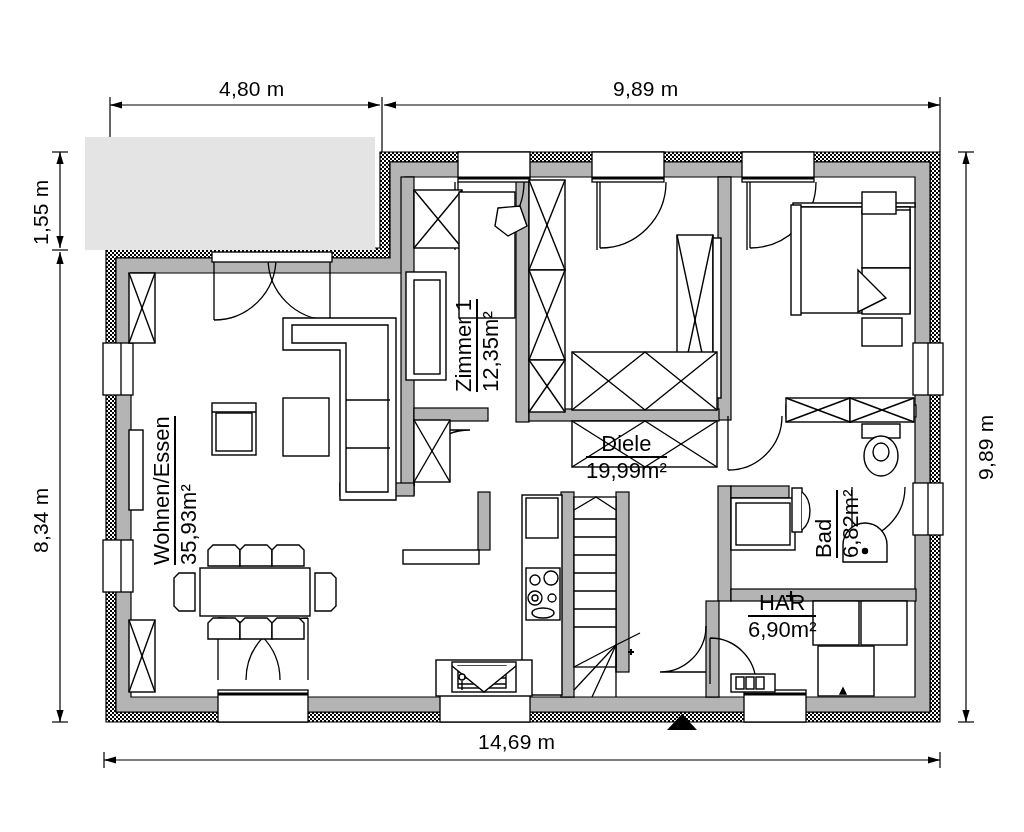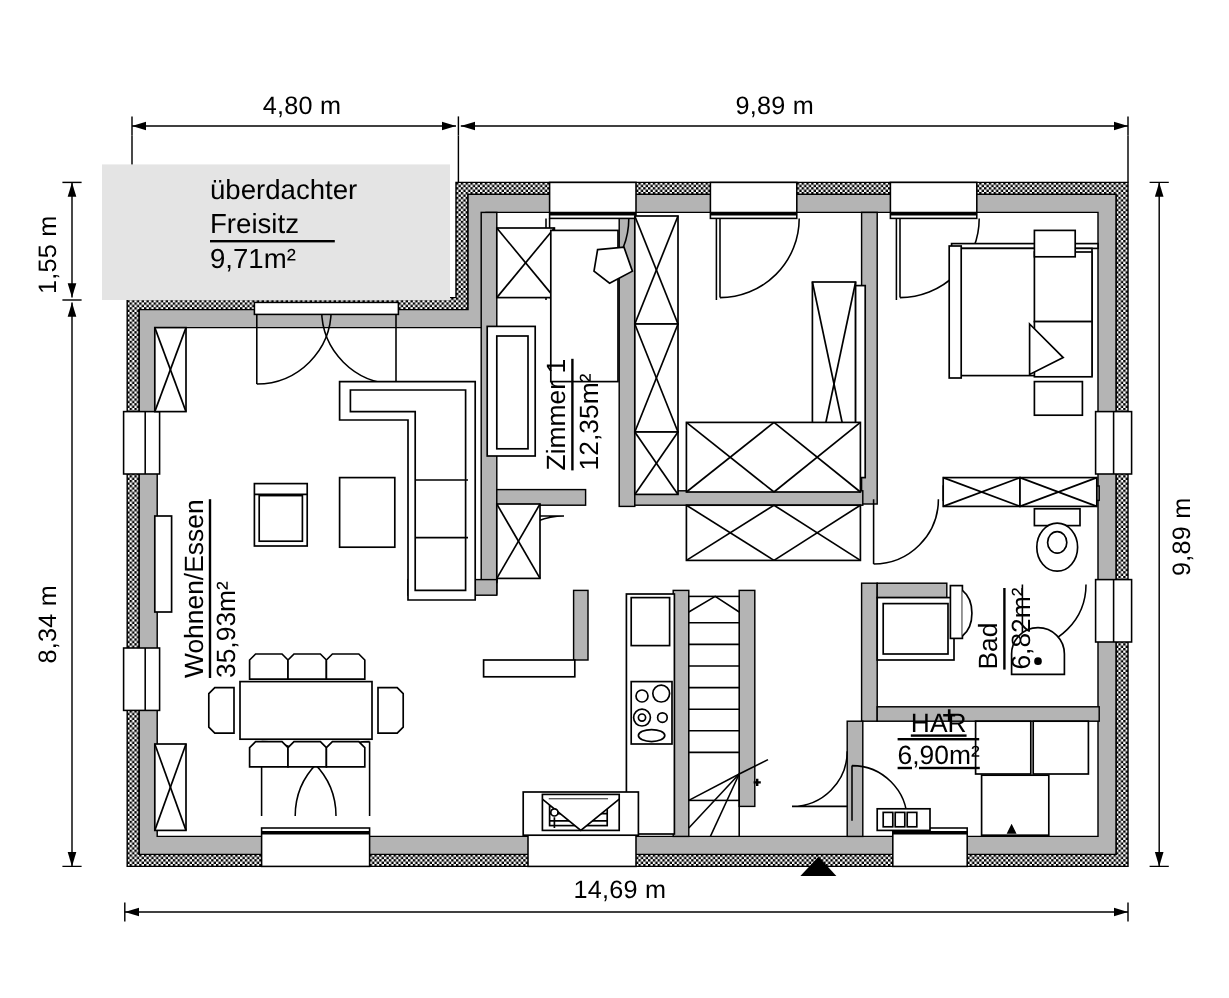--- a/index.html
+++ b/index.html
@@ -349,49 +349,48 @@
       </g>
 
       <g fill="#fff" stroke="#000" stroke-width="1.6">
         <rect x="120" y="163" width="12" height="12"></rect>
       </g>
     </g>
   </svg>
 
   <div class="leg" style="left:85px;top:137px;width:290px;height:113px;"></div>
 
-  <div class="legtxt" style="left:175px;top:145px;">
-    <span class="nm">überdachter</span>
-    <span class="u">Freisitz</span>
-    <span class="ar">9,71m²</span>
-  </div>
 
   <div class="lbl dim" style="left:203px;top:78px;margin-left:16px;">4,80 m</div>
   <div class="lbl dim" style="left:613px;top:78px;">9,89 m</div>
   <div class="lbl dim rot" style="left:30px;top:245px;transform:rotate(-90deg);">1,55 m</div>
   <div class="lbl dim rot" style="left:30px;top:553px;transform:rotate(-90deg);">8,34 m</div>
   <div class="lbl dim rot" style="left:975px;top:480px;transform:rotate(-90deg);">9,89 m</div>
   <div class="lbl dim" style="left:478px;top:731px;">14,69 m</div>
 
   <div class="lbl room rot" style="left:150px;top:565px;transform:rotate(-90deg);">
     <span class="nm">Wohnen/Essen</span>
     <span class="ar">35,93m²</span>
   </div>
 
   <div class="lbl room rot" style="left:452px;top:392px;transform:rotate(-90deg);">
     <span class="nm">Zimmer 1</span>
     <span class="ar">12,35m²</span>
   </div>
 
 
+  <div class="lbl room ctr" style="left:586px;top:432px;">
+    <span class="nm">Diele</span>
+    <span class="ar">19,99m²</span>
+  </div>
 
 
   <div class="lbl room rot" style="left:812px;top:558px;transform:rotate(-90deg);">
     <span class="nm">Bad</span>
     <span class="ar">6,82m²</span>
   </div>
 
-  <div class="lbl room ctr" style="left:748px;top:591px;text-decoration:underline;">
+  <div class="lbl room ctr" style="left:748px;top:591px;">
     <span class="nm">HAR</span>
     <span class="ar">6,90m²</span>
   </div>
 
 </div>
 
 </body></html>

